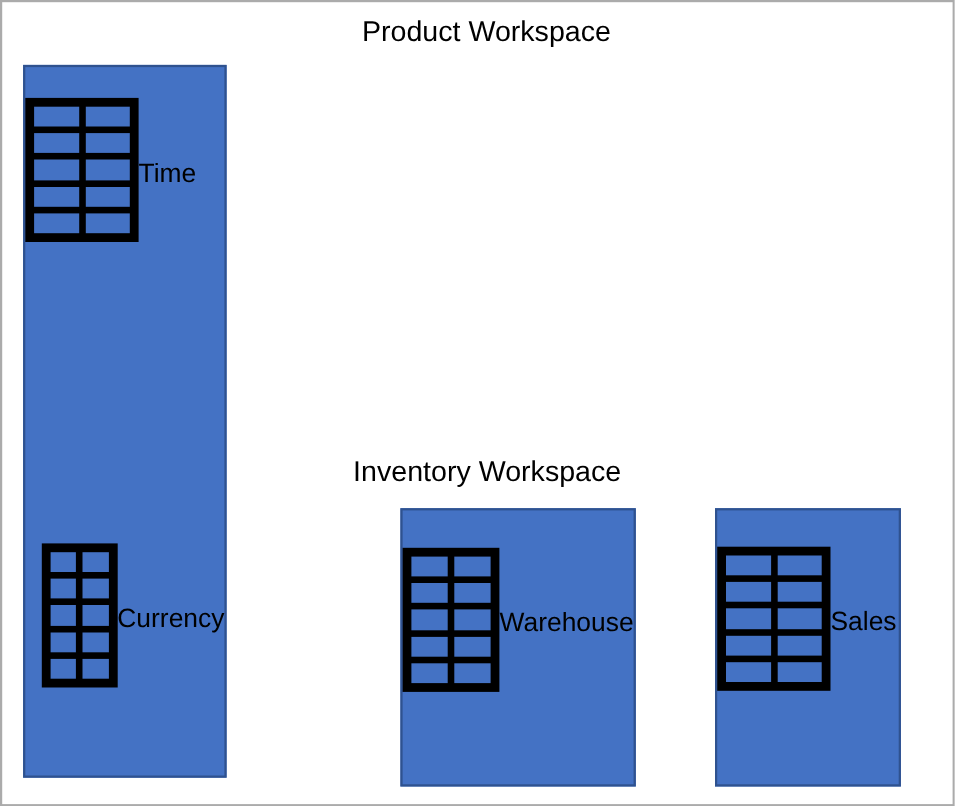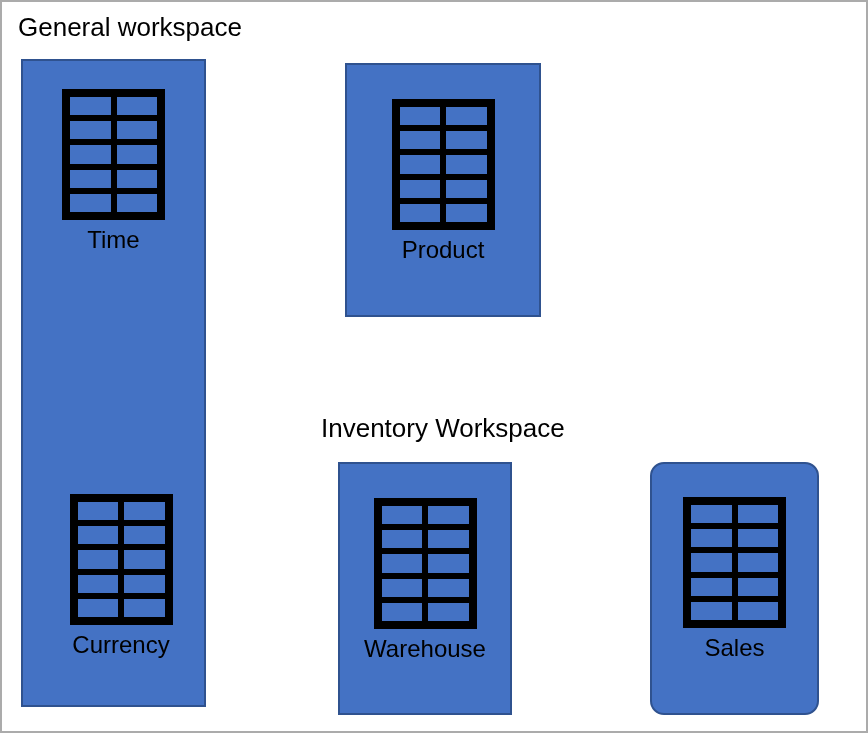--- a/index.html
+++ b/index.html
@@ -28,21 +28,20 @@
     position: absolute;
     box-sizing: border-box;
     background: var(--ws-fill, #4472C4);
     border: 2px solid var(--ws-border, #2F528F);
   }
   .table-unit {
     position: absolute;
     left: 0;
     right: 0;
     display: flex;
-    flex-direction: column;
     align-items: center;
   }
   .table-icon {
     width: 103px;
     height: 131px;
     box-sizing: border-box;
     background: var(--icon-color, #000000);
     display: grid;
     grid-template-columns: 1fr 1fr;
     grid-template-rows: repeat(5, 1fr);
@@ -58,22 +57,22 @@
     line-height: 1.1;
     color: var(--text-color, #000000);
     white-space: nowrap;
   }
 </style>
 </head>
 <body>
 
 <div class="canvas">
 
-  <div class="ws-title" style="left:16px; top:10px;">General workspace</div>
 
+  <div class="ws-title" style="left:327px; top:11px;">Product Workspace</div>
 
   <div class="ws-title" style="left:319px; top:411px;text-align:center;">Inventory Workspace</div>
 
 
   <div class="ws-rect" style="left:19px; top:57px; width:185px; height:648px;">
 
     <div class="table-unit" style="top:28px;">
       <div class="table-icon">
           <div class="cell"></div>
           <div class="cell"></div>
@@ -100,57 +99,40 @@
           <div class="cell"></div>
           <div class="cell"></div>
           <div class="cell"></div>
           <div class="cell"></div>
           <div class="cell"></div>
         </div>
       <div class="table-label">Currency</div>
     </div>
   </div>
 
-  <div class="ws-rect" style="left:343px; top:61px; width:196px; height:254px;">
-    <div class="table-unit" style="top:34px;">
-      <div class="table-icon">
-          <div class="cell"></div>
-          <div class="cell"></div>
-          <div class="cell"></div>
-          <div class="cell"></div>
-          <div class="cell"></div>
-          <div class="cell"></div>
-          <div class="cell"></div>
-          <div class="cell"></div>
-          <div class="cell"></div>
-          <div class="cell"></div>
-        </div>
-      <div class="table-label">Product</div>
-    </div>
-  </div>
 
-  <div class="ws-rect" style="left:336px; top:460px; width:174px; height:253px;">
+  <div class="ws-rect" style="left:362px; top:460px; width:214px; height:253px;">
     <div class="table-unit" style="top:34px;">
       <div class="table-icon">
           <div class="cell"></div>
           <div class="cell"></div>
           <div class="cell"></div>
           <div class="cell"></div>
           <div class="cell"></div>
           <div class="cell"></div>
           <div class="cell"></div>
           <div class="cell"></div>
           <div class="cell"></div>
           <div class="cell"></div>
         </div>
       <div class="table-label">Warehouse</div>
     </div>
   </div>
 
-  <div class="ws-rect" style="left:648px; top:460px; width:169px; height:253px;border-radius:14px;">
+  <div class="ws-rect" style="left:648px; top:460px; width:169px; height:253px;">
     <div class="table-unit" style="top:33px;">
       <div class="table-icon">
           <div class="cell"></div>
           <div class="cell"></div>
           <div class="cell"></div>
           <div class="cell"></div>
           <div class="cell"></div>
           <div class="cell"></div>
           <div class="cell"></div>
           <div class="cell"></div>

